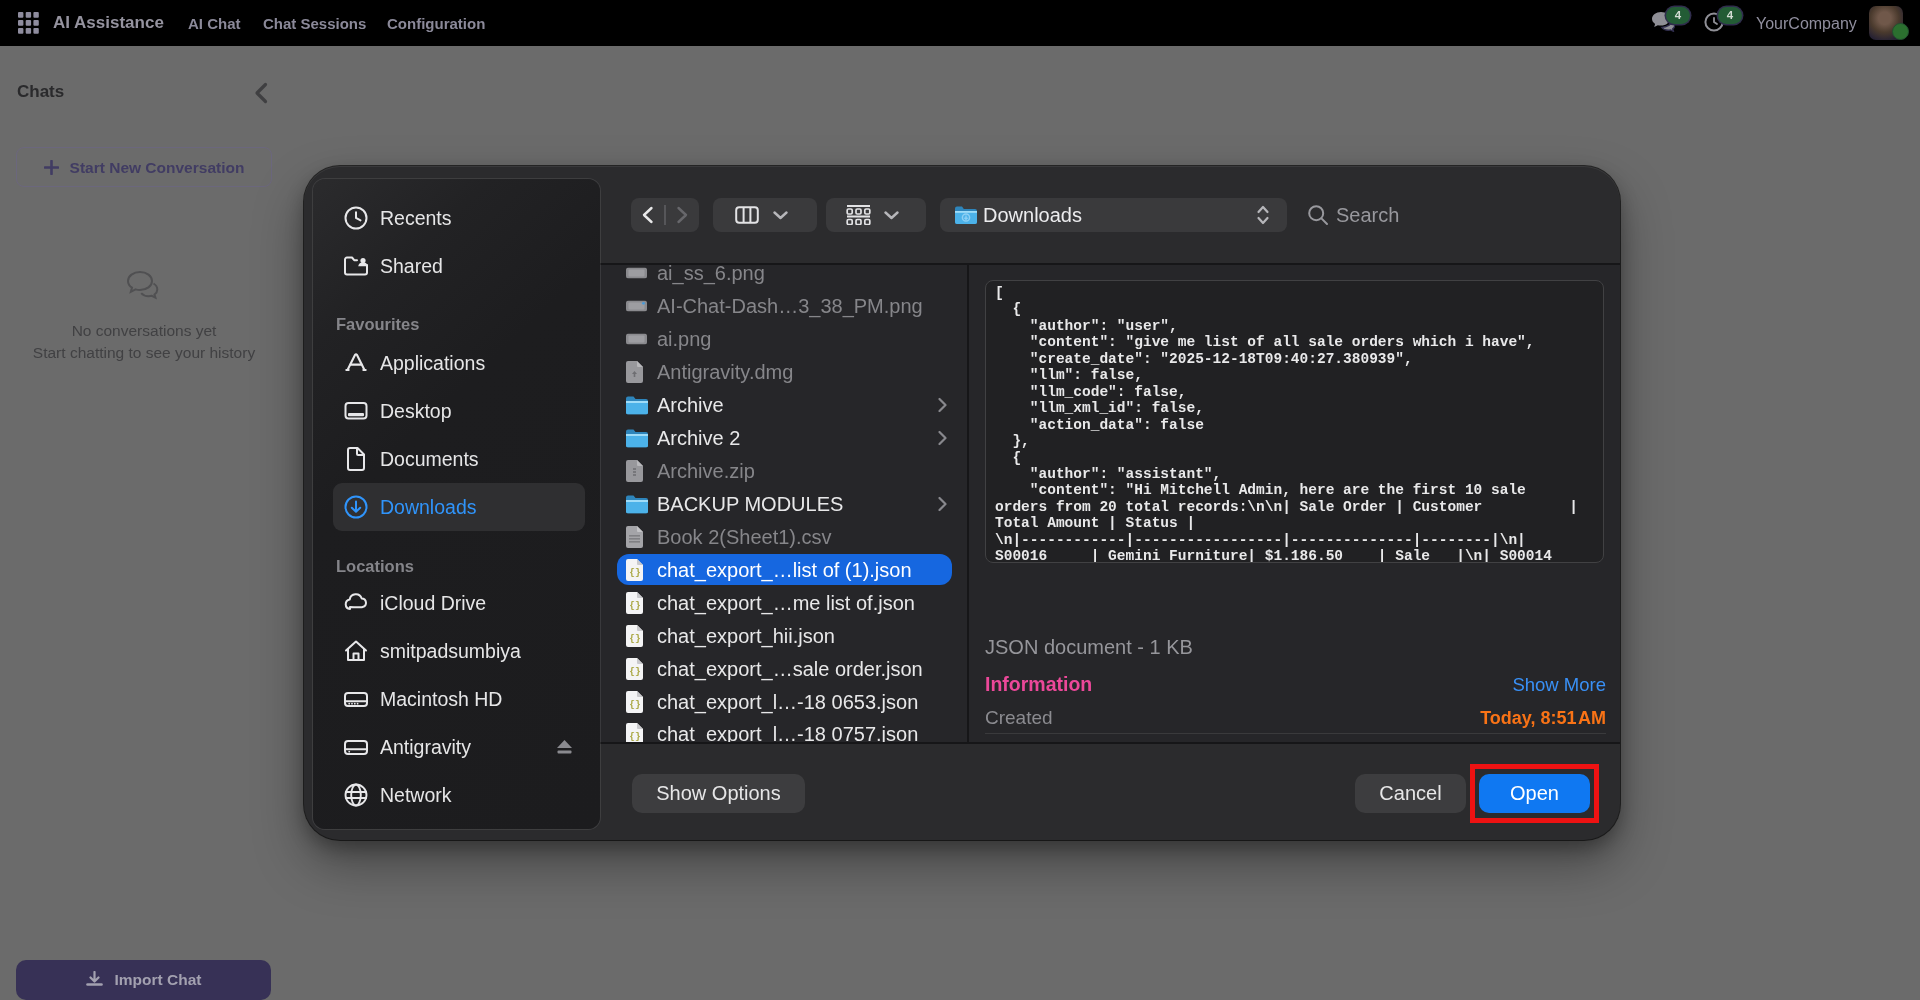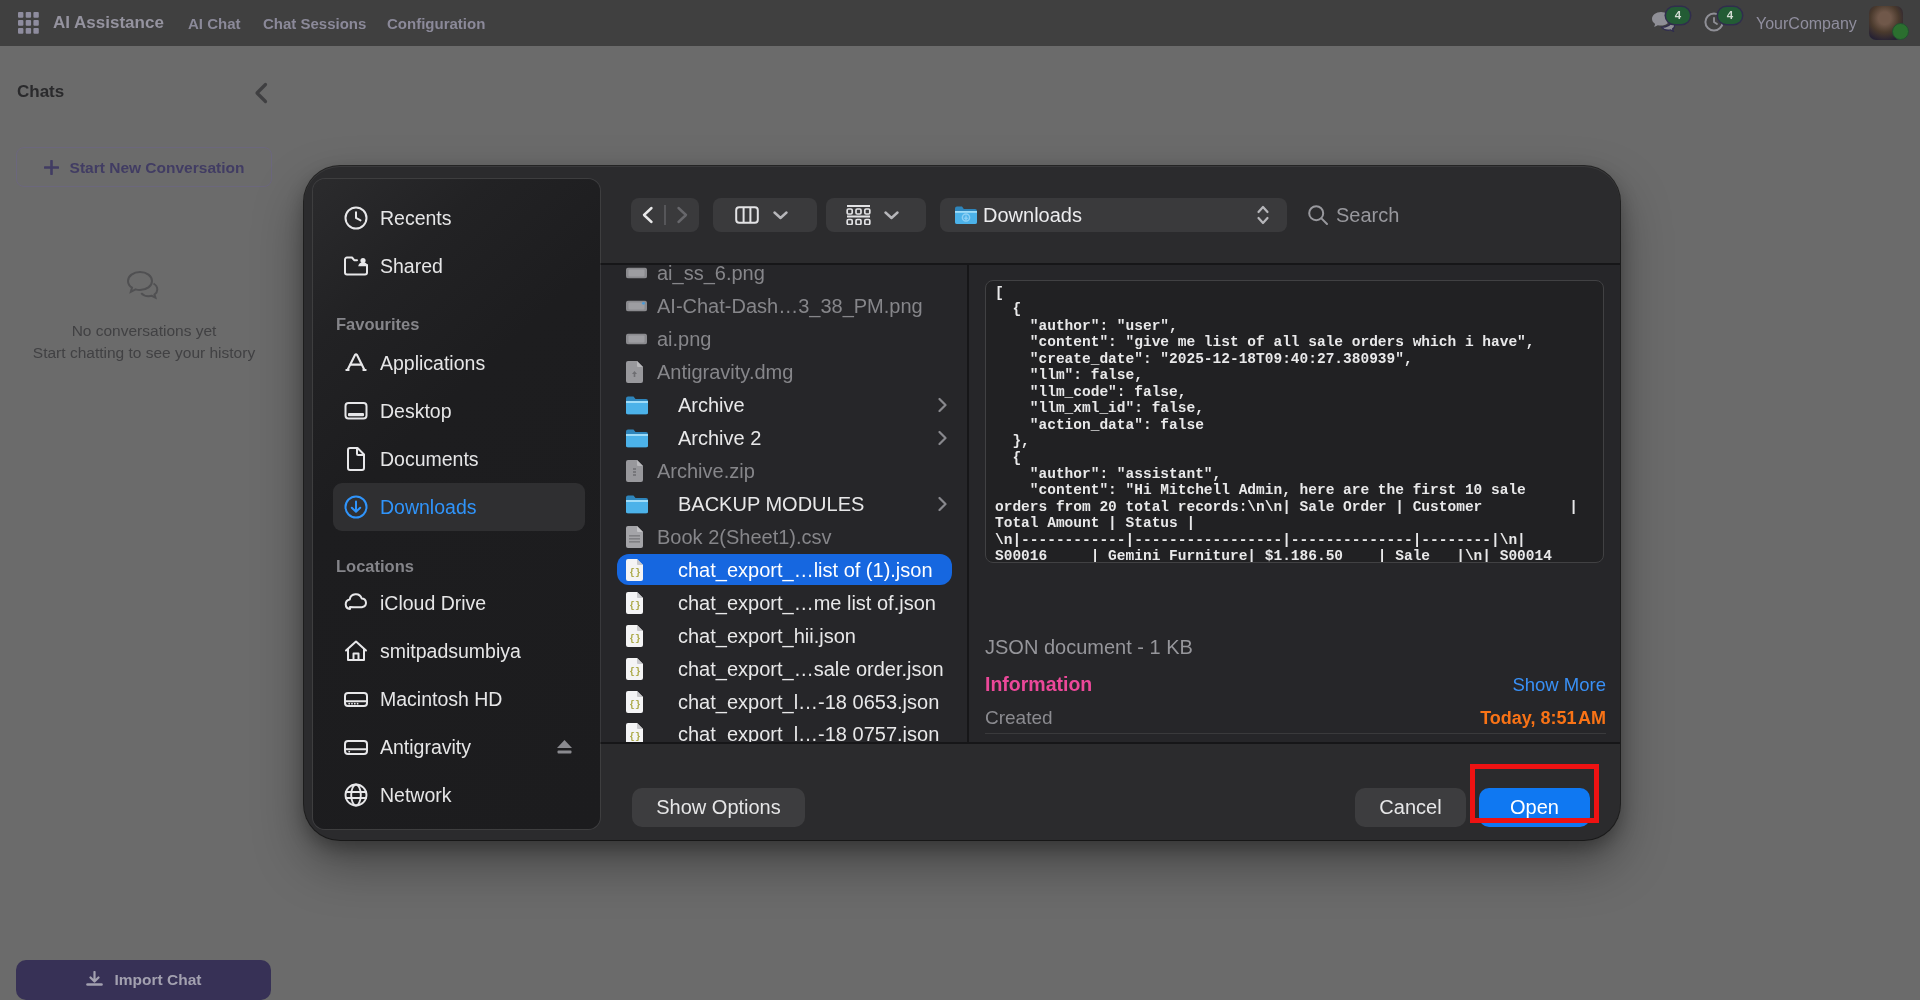--- a/index.html
+++ b/index.html
@@ -1,21 +1,21 @@
 <!DOCTYPE html>
 <html><head>
 <meta charset="utf-8">
 <style>
   * { margin:0; padding:0; box-sizing:border-box; }
   html,body { width:1920px; height:1000px; overflow:hidden; }
   body { background:#6b6b6b; font-family:"Liberation Sans", sans-serif; position:relative; }
   .abs { position:absolute; }
 
   
-  #navbar { position:absolute; left:0; top:0; width:1920px; height:46px; background:#404040; }
+  #navbar { position:absolute; left:0; top:0; width:1920px; height:46px; background:#000000; }
   .nav-brand { position:absolute; left:53px; top:0; height:46px; line-height:46px; font-size:17px; font-weight:700; color:#95939f; }
   .nav-item { position:absolute; top:0; height:56px; line-height:47px; font-size:15px; font-weight:700; color:#8b8999; }
 
   .nbadge { position:absolute; top:7px; width:24px; height:17px; border-radius:9px; background:#235c35; color:#d4ddd4; font-size:11.5px; font-weight:700; text-align:center; line-height:17px; box-shadow:0 0 0 1.5px #302d4d; }
 
   
   #chats-h { position:absolute; left:17px; top:82px; font-size:17px; font-weight:700; color:#2a2a2c; }
   #btn-snc { position:absolute; left:16px; top:147px; width:256px; height:40px; border:1px solid #6b677d; border-radius:8px; color:#413c63; font-size:15.5px; font-weight:700; text-align:center; line-height:39px; }
   #btn-import { position:absolute; left:16px; top:960px; width:255px; height:40px; background:#373156; border-radius:10px; color:#a3a1b0; font-size:15.5px; font-weight:700; text-align:center; line-height:40px; }
   .empty-t { position:absolute; left:0; width:288px; text-align:center; font-size:15.5px; color:#414143; }
@@ -37,25 +37,25 @@
 
   
   .tbtn { position:absolute; top:32px; height:34px; background:#3a3a3c; border-radius:8px; }
 
   
   .frow { position:absolute; left:296px; width:368px; height:33px;text-align:center; }
   .fname { position:absolute; left:57px; top:50%; transform:translateY(-50%); font-size:20px; white-space:nowrap; }
   .fico { position:absolute; left:26px; top:50%; transform:translateY(-50%); }
   .chevr { position:absolute; left:338px; top:50%; transform:translateY(-50%); }
   .gray .fname { color:#86868a; }
-  .lite .fname { color:#e8e8e9;margin-left:21px; }
+  .lite .fname { color:#e8e8e9; }
   .selrect { position:absolute; left:17px; top:1px; width:335px; height:31px; border-radius:12px; background:#1667e0; }
 
   
-  .fbtn { position:absolute; top:608px; height:39px; border-radius:10px; background:#3d3d3f; color:#e6e6e7; font-size:20px; text-align:center; line-height:39px;margin-top:14px; }
+  .fbtn { position:absolute; top:608px; height:39px; border-radius:10px; background:#3d3d3f; color:#e6e6e7; font-size:20px; text-align:center; line-height:39px; }
 
   
   #codebox { position:absolute; left:681px; top:114px; width:619px; height:283px; background:#212123; border:1px solid #414143; border-radius:8px; overflow:hidden; }
   #codebox pre { margin:4px 9px; font-family:"Liberation Mono", monospace; font-size:14.5px; line-height:16.45px; font-weight:700; color:#e9e9ea; white-space:pre; }
 </style>
 </head>
 <body>
 
 <div id="navbar">
   <svg class="abs" style="left:18px;top:12px" width="21" height="22" viewBox="0 0 21 22" fill="#8e8c9e">

